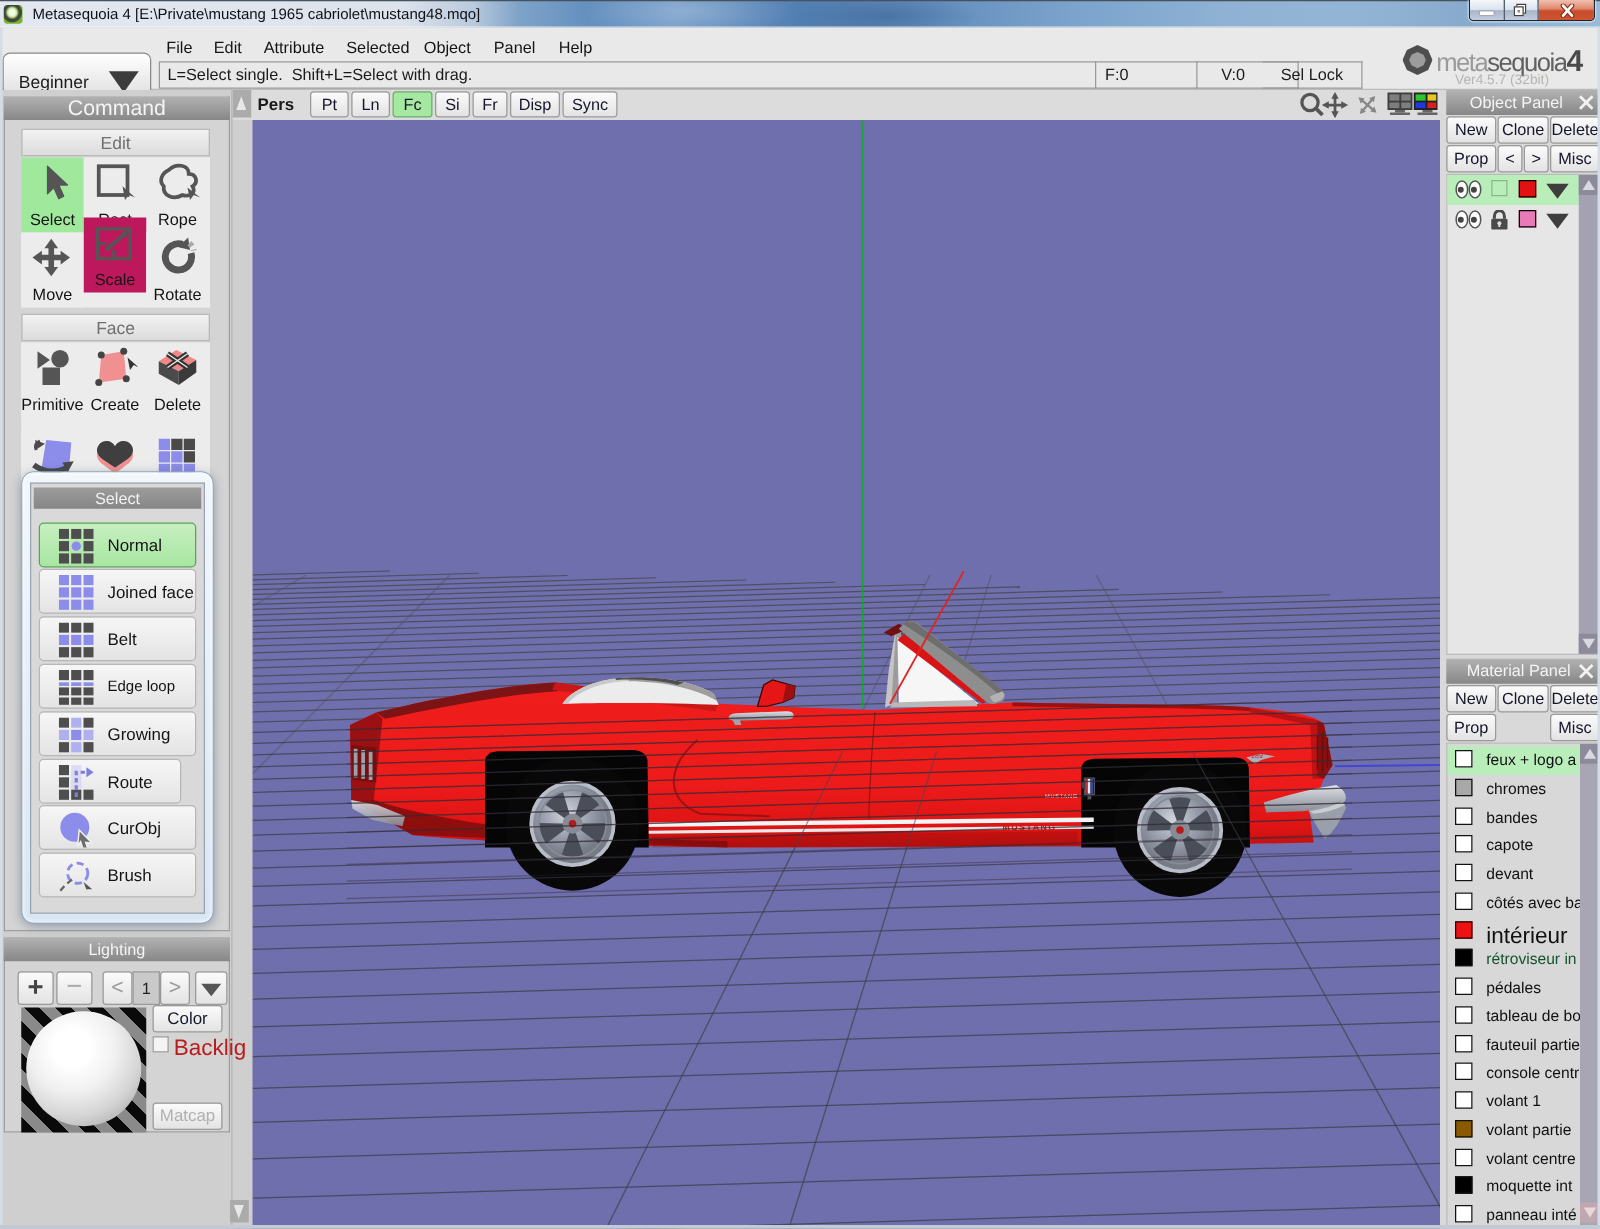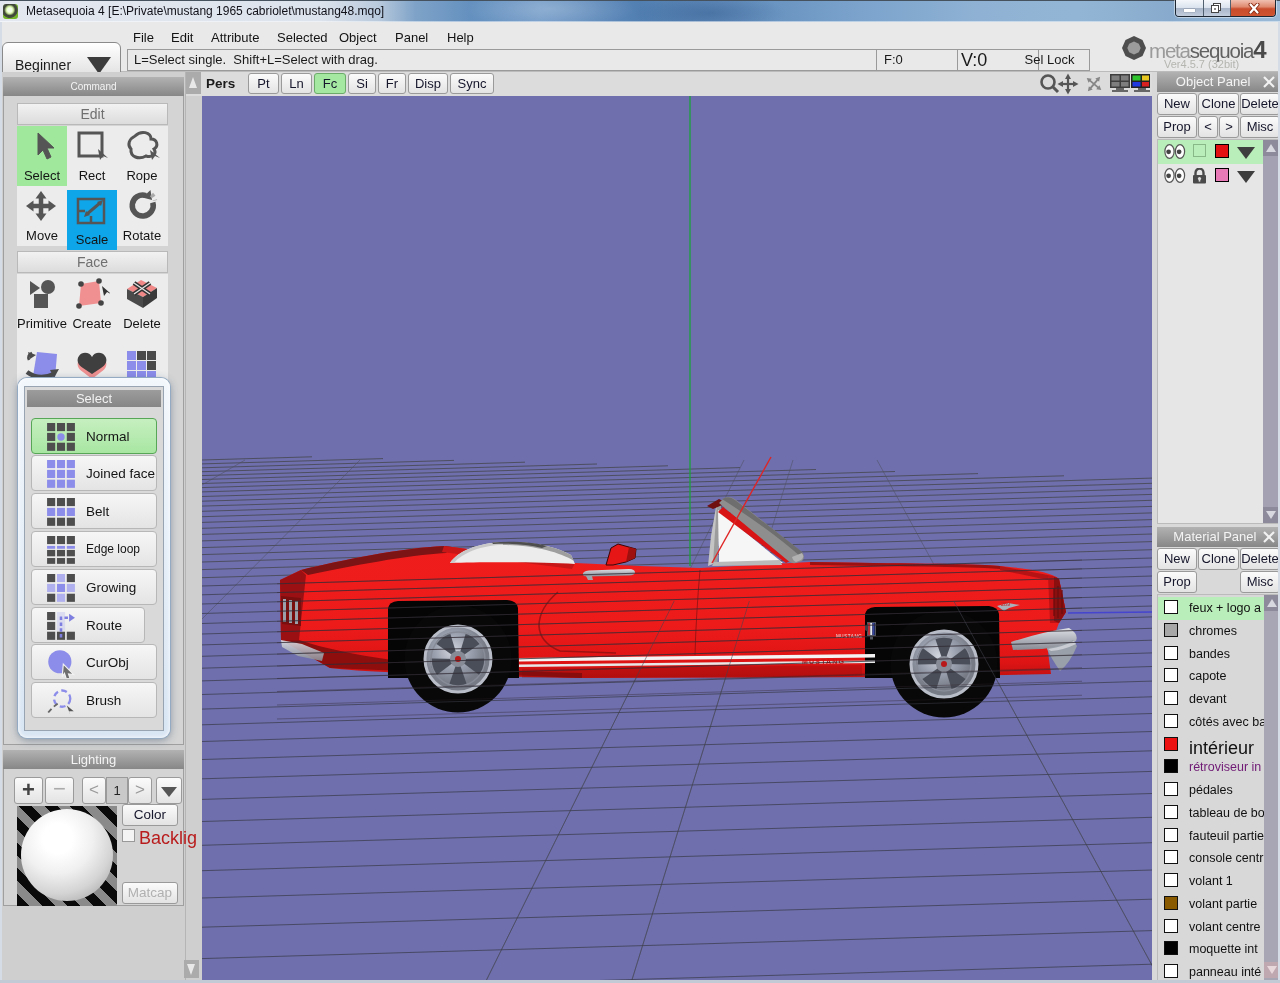--- a/index.html
+++ b/index.html
@@ -53,21 +53,21 @@
 <span class="abs" style="left:5px;top:5px;">File</span>
 <span class="abs" style="left:43px;top:5px;">Edit</span>
 <span class="abs" style="left:83px;top:5px;">Attribute</span>
 <span class="abs" style="left:149px;top:5px;">Selected</span>
 <span class="abs" style="left:211px;top:5px;">Object</span>
 <span class="abs" style="left:267px;top:5px;">Panel</span>
 <span class="abs" style="left:319px;top:5px;">Help</span>
 </div>
 <div class="abs" style="left:127px;top:49px;width:750px;height:22px;border:1px solid #9a9a9a;font-size:13px;color:#1a1a1a;line-height:20px;padding-left:6px;">L=Select single.&nbsp; Shift+L=Select with drag.</div>
 <div class="abs" style="left:876px;top:49px;width:82px;height:22px;border:1px solid #9a9a9a;border-left:none;font-size:13px;color:#1a1a1a;line-height:20px;padding-left:8px;">F:0</div>
-<div class="abs" style="left:957px;top:49px;width:82px;height:22px;border:1px solid #9a9a9a;border-left:none;font-size:18px;color:#1a1a1a;line-height:20px;padding-left:4px;">V:0</div>
+<div class="abs" style="left:957px;top:49px;width:82px;height:22px;border:1px solid #9a9a9a;border-left:none;font-size:13px;color:#1a1a1a;line-height:20px;padding-left:20px;">V:0</div>
 <div class="abs" style="left:1010px;top:49px;width:80px;height:22px;border:1px solid #9a9a9a;border-left:none;font-size:13px;color:#1a1a1a;line-height:20px;text-align:center;">Sel Lock</div>
 
 <div class="abs" style="left:1122px;top:36px;width:158px;height:26px;">
 <svg width="24" height="24" style="position:absolute;left:0;top:0;" viewBox="0 0 24 24">
       <polygon points="12,0 20.5,4 24,12 20.5,20 12,24 3.5,20 0,12 3.5,4" fill="#4e4e4e"></polygon>
       <polygon points="12,5.5 16.8,7.8 18.7,12 16.8,16.2 12,18.5 7.2,16.2 5.3,12 7.2,7.8" fill="#9c9c9c"></polygon>
     </svg>
 <div class="abs" style="left:27px;top:0;font-size:20.5px;letter-spacing:-1.2px;"><span style="color:#9a9a9a;">meta</span><span style="color:#616161;">sequoia</span><span style="color:#4a4a4a;font-size:24px;font-weight:bold;">4</span></div>
 </div>
 <div class="abs" style="left:1164px;top:58px;font-size:11px;color:#b4b4b0;">Ver4.5.7 (32bit)</div>
@@ -124,21 +124,21 @@
       <rect x="104" y="3.5" width="7" height="5" fill="#e8c820"></rect>
       <rect x="94.5" y="10" width="8" height="4.5" fill="#2038e0"></rect>
       <rect x="104" y="10" width="7" height="4.5" fill="#d82020"></rect>
       <rect x="100" y="16" width="8" height="2" fill="#666"></rect>
       <rect x="96" y="18" width="16" height="2" fill="#666"></rect>
     </g>
 </svg>
 
 <div class="abs" style="left:0;top:72px;width:186px;height:911px;background:#cfcfcf;border-right:1px solid #b5b5b5;"></div>
 <div class="abs" style="left:3px;top:77px;width:181px;height:668px;background:#d4d4d4;border:1px solid #9f9f9f;border-top:none;"></div>
-<div class="hdr" style="left:3px;top:77px;width:181px;height:19px;font-size:10px;line-height:19px;">Command</div>
+<div class="hdr" style="left:3px;top:77px;width:181px;height:19px;font-size:17px;line-height:19px;">Command</div>
 <div class="ghdr" style="left:17px;top:103px;width:151px;height:22px;font-size:14px;line-height:20px;">Edit</div>
 <div class="abs" id="editgrid" style="left:17px;top:126px;width:151px;height:120px;background:#ececec;">
     <div class="abs" style="left:0px;top:0px;width:50px;height:60px;background:#9fe89c;">
 <svg class="abs" style="left:7px;top:3px;" width="36" height="38" viewBox="0 0 36 38">
         <path d="M14,4 L14,26 L19,21 L23,30 L27,28 L23,19 L30,19 Z" fill="#555" stroke="#555" stroke-linejoin="round"></path>
       </svg>
       <div class="abs" style="left:0;top:42px;width:50px;text-align:center;font-size:13px;color:#141414;">Select</div>
     </div>
     <div class="abs" style="left:50px;top:0px;width:50px;height:60px;background:#ececec;">
 <svg class="abs" style="left:7px;top:3px;" width="36" height="38" viewBox="0 0 36 38">
@@ -162,21 +162,21 @@
         </g>
         <g fill="#555">
           <polygon points="2,17 9.5,11.5 9.5,22.5"></polygon>
           <polygon points="32,17 24.5,11.5 24.5,22.5"></polygon>
           <polygon points="17,2 11.5,9.5 22.5,9.5"></polygon>
           <polygon points="17,32 11.5,24.5 22.5,24.5"></polygon>
         </g>
       </svg>
       <div class="abs" style="left:0;top:42px;width:50px;text-align:center;font-size:13px;color:#141414;">Move</div>
     </div>
-    <div class="abs" style="left:50px;top:64px;width:50px;height:60px;background:#0ea5e9;">
+    <div class="abs" style="left:50px;top:48px;width:50px;height:60px;background:#be185d;">
 <svg class="abs" style="left:7px;top:3px;" width="36" height="38" viewBox="0 0 36 38">
         <rect x="4" y="6" width="26" height="24" fill="none" stroke="#555" stroke-width="2.5"></rect>
         <line x1="4" y1="18" x2="11" y2="18" stroke="#555" stroke-width="2.5"></line>
         <line x1="17" y1="30" x2="17" y2="23" stroke="#555" stroke-width="2.5"></line>
         <line x1="13" y1="21" x2="26" y2="10" stroke="#555" stroke-width="3"></line>
         <polygon points="10,24 16,22 12,18" fill="#555"></polygon>
         <polygon points="29,7 23,9 27,13" fill="#555"></polygon>
       </svg>
       <div class="abs" style="left:0;top:42px;width:50px;text-align:center;font-size:13px;color:#141414;">Scale</div>
     </div>
@@ -574,21 +574,21 @@
       <div class="abs" style="left:0;top:115.8px;width:106px;height:22.7px;overflow:hidden;">
         <span style="position:absolute;left:6px;top:3px;width:14px;height:14px;background:#ffffff;border:1.5px solid #111;"></span>
         <span style="position:absolute;left:31px;top:4px;font-size:12.5px;color:#111;white-space:nowrap;">côtés avec ba</span>
       </div>
       <div class="abs" style="left:0;top:138.5px;width:106px;height:22.7px;overflow:hidden;">
         <span style="position:absolute;left:6px;top:3px;width:14px;height:14px;background:#ee1111;border:1.5px solid #111;"></span>
         <span style="position:absolute;left:31px;top:4px;font-size:18px;color:#111;white-space:nowrap;">intérieur</span>
       </div>
       <div class="abs" style="left:0;top:161.2px;width:106px;height:22.7px;overflow:hidden;">
         <span style="position:absolute;left:6px;top:3px;width:14px;height:14px;background:#000000;border:1.5px solid #111;"></span>
-        <span style="position:absolute;left:31px;top:4px;font-size:12.5px;color:#701a75;white-space:nowrap;">rétroviseur in</span>
+        <span style="position:absolute;left:31px;top:4px;font-size:12.5px;color:#14532d;white-space:nowrap;">rétroviseur in</span>
       </div>
       <div class="abs" style="left:0;top:184.0px;width:106px;height:22.7px;overflow:hidden;">
         <span style="position:absolute;left:6px;top:3px;width:14px;height:14px;background:#ffffff;border:1.5px solid #111;"></span>
         <span style="position:absolute;left:31px;top:4px;font-size:12.5px;color:#111;white-space:nowrap;">pédales</span>
       </div>
       <div class="abs" style="left:0;top:206.8px;width:106px;height:22.7px;overflow:hidden;">
         <span style="position:absolute;left:6px;top:3px;width:14px;height:14px;background:#ffffff;border:1.5px solid #111;"></span>
         <span style="position:absolute;left:31px;top:4px;font-size:12.5px;color:#111;white-space:nowrap;">tableau de bo</span>
       </div>
       <div class="abs" style="left:0;top:229.5px;width:106px;height:22.7px;overflow:hidden;">

